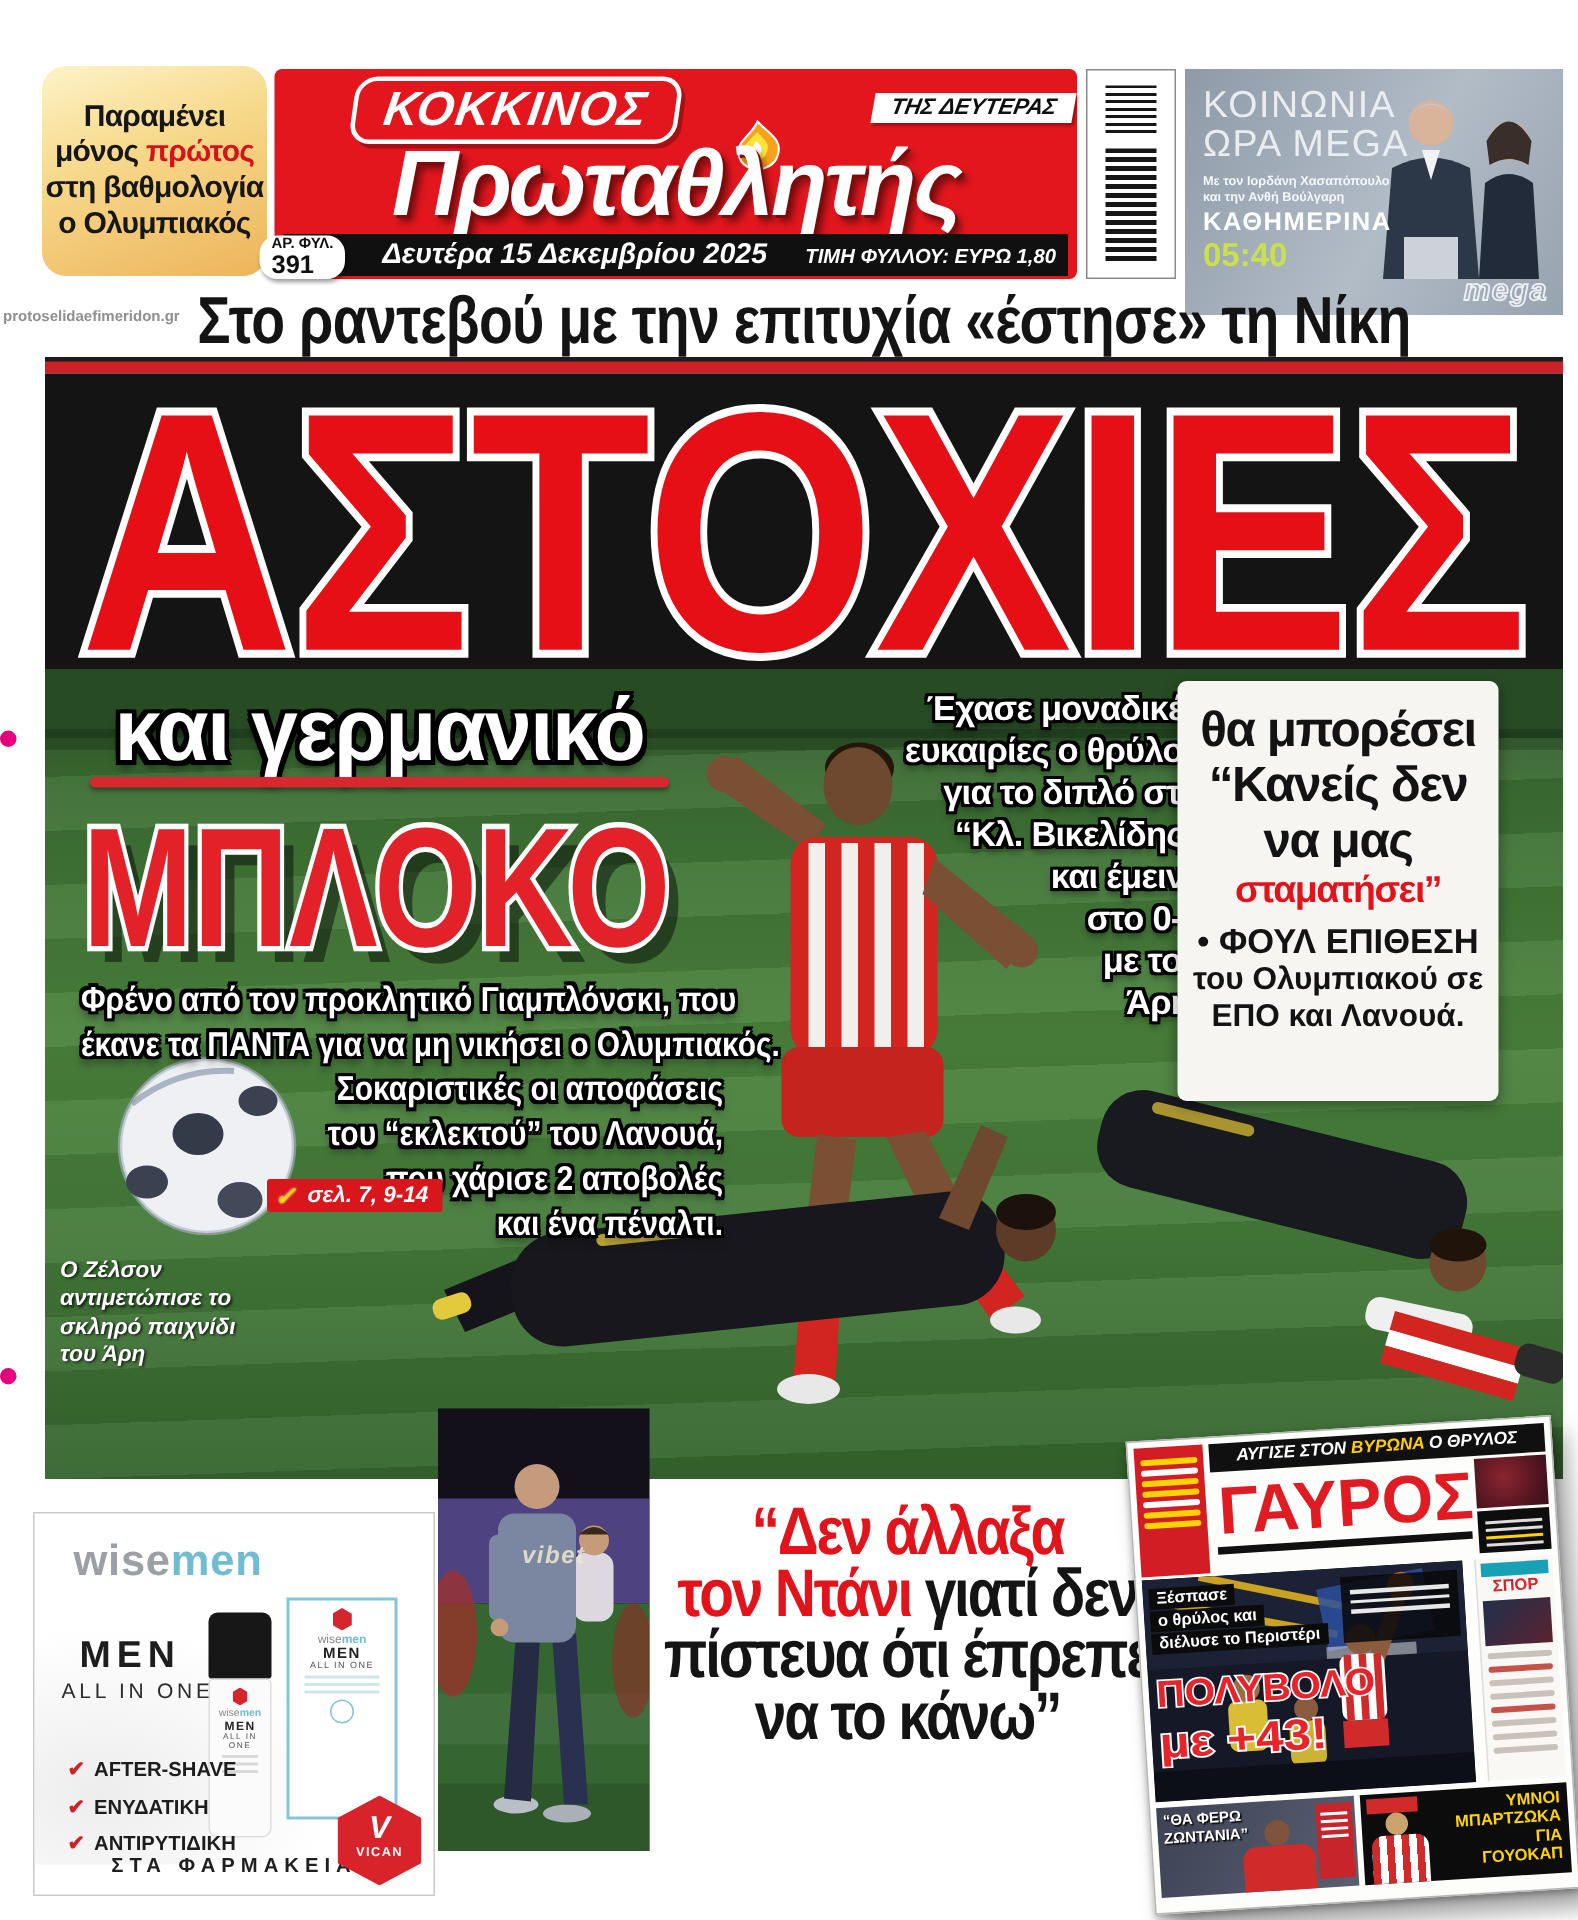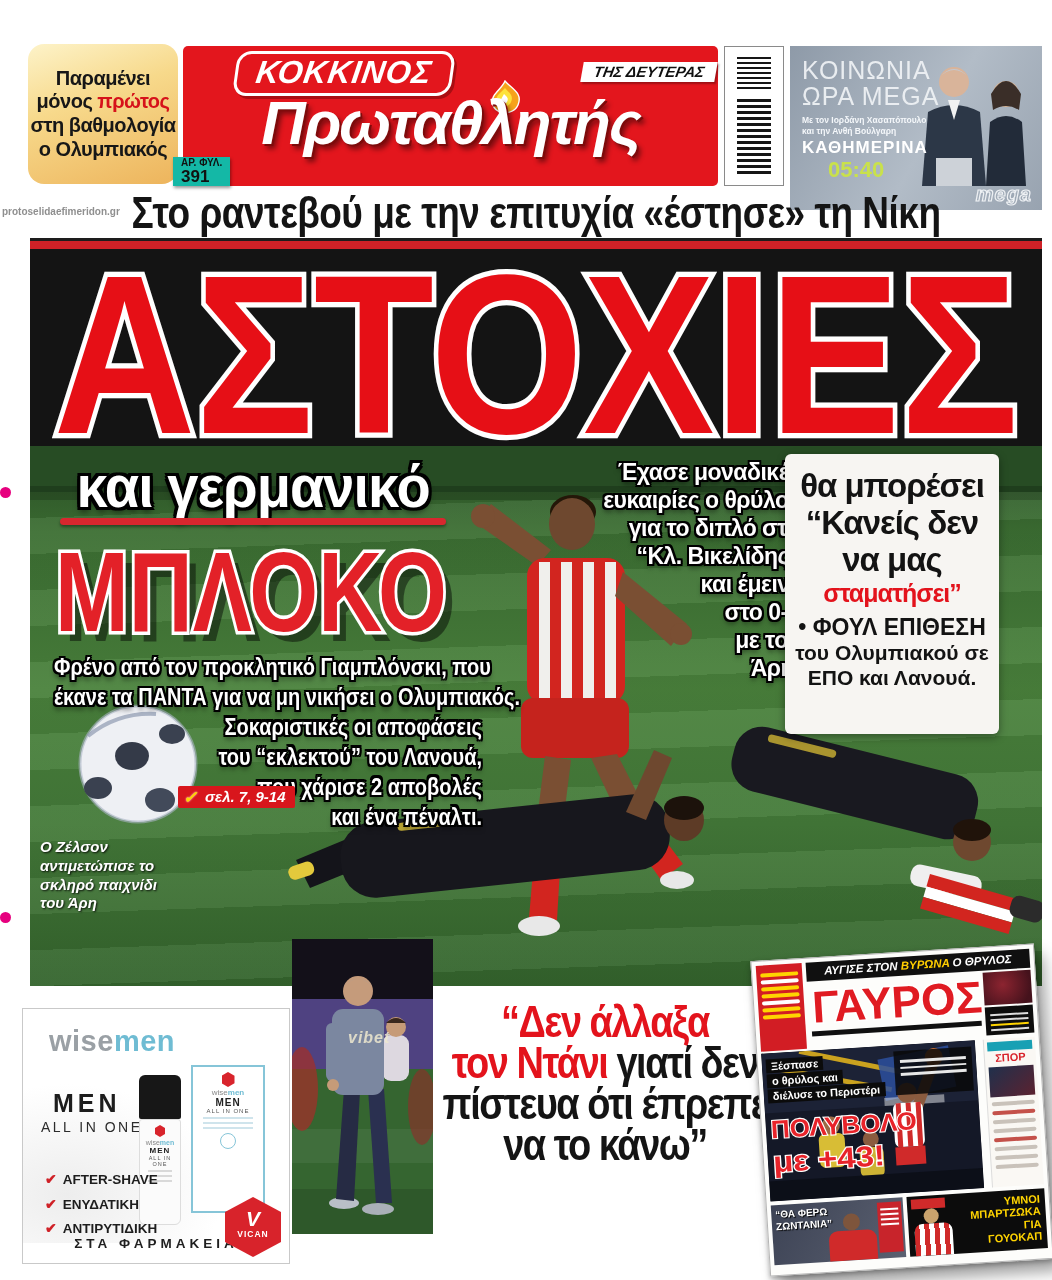--- a/index.html
+++ b/index.html
@@ -26,35 +26,35 @@
   .edition-tab{top:16px;right:2px;background:#fff;color:#101010;font-style:italic;font-weight:800;
     font-size:15px;padding:1px 12px 2px;transform:skewX(-10deg);box-shadow:2px 2px 2px rgba(0,0,0,.3);}
   .paper-title{bottom:28px;left:0;width:100%;text-align:center;font-size:62px;font-weight:800;
     font-style:italic;color:#fff;letter-spacing:-2px;white-space:nowrap;
     text-shadow:2px 2px 0 #7e0b0b,4px 5px 5px rgba(0,0,0,.45);}
   .flame{top:34px;left:300px;}
   .date-strip{bottom:2px;left:6px;width:523px;height:28px;background:#101010;display:flex;
     align-items:center;justify-content:space-between;}
   .date-strip .dt{margin-left:66px;color:#fff;font-weight:800;font-style:italic;font-size:19px;}
   .date-strip .pr{margin-right:8px;color:#fff;font-weight:800;font-style:italic;font-size:13.5px;}
-  .issue-tab{bottom:0;left:-10px;background:#14b8a6;border-radius:0;padding:1px 8px;z-index:2;
+  .issue-tab{bottom:0;left:-10px;background:#ffffff;border-radius:12px;padding:1px 8px;z-index:2;
     box-shadow:1px 2px 3px rgba(0,0,0,.4);color:#111;line-height:1.0;}
   .issue-tab .lab{font-size:10px;font-weight:800;}
   .issue-tab .num{font-size:17px;font-weight:800;}
   .barcode-box{left:724px;top:46px;width:60px;height:140px;border:1px solid #8a8a8a;background:#fff;
     box-sizing:border-box;display:flex;flex-direction:column;gap:10px;padding:10px 12px;}
   .bars-short{height:32px;background:repeating-linear-gradient(180deg,#161616 0 2px,#fff 2px 5px);}
   .bars-long{flex:1;background:repeating-linear-gradient(180deg,#161616 0 3px,#fff 3px 6px);}
   .tv-ad{left:790px;top:46px;width:252px;height:164px;overflow:hidden;color:#fff;
     background:linear-gradient(120deg,#8e9aa8 0%,#b2bcc7 55%,#98a3b0 100%);}
   .tv-title{left:12px;top:12px;font-size:25px;line-height:1.02;color:#eef1f4;opacity:.95;
     letter-spacing:1px;font-weight:400;}
   .tv-sub{left:12px;top:69px;font-size:8.5px;line-height:1.35;font-weight:700;color:#f4f7fa;}
   .tv-daily{left:12px;top:92px;font-size:17px;font-weight:800;letter-spacing:1px;}
-  .tv-time{left:12px;top:111px;font-size:22px;font-weight:800;color:#c9e14b;margin-left:26px;}
+  .tv-time{left:12px;top:111px;font-size:22px;font-weight:800;color:#c9e14b;}
   .tv-brand{right:10px;bottom:4px;font-size:20px;font-weight:800;font-style:italic;
     color:transparent;-webkit-text-stroke:1.2px #eef1f4;letter-spacing:1px;}
 
   
   .watermark{left:2px;top:206px;font-size:10px;font-weight:700;color:#8f8f8f;z-index:5;}
   .banner{left:30px;top:193px;width:1012px;text-align:center;}
   .banner span{display:inline-block;font-size:37px;font-weight:800;letter-spacing:-0.5px;
     color:#141414;transform:scaleY(1.2);}
   .red-bar{left:30px;top:238px;width:1012px;height:11px;background:#ce2127;border-top:3px solid #1d1d1d;box-sizing:border-box;}
 
@@ -209,20 +209,24 @@
     <div class="abs kokkinos">ΚΟΚΚΙΝΟΣ</div>
     <div class="abs edition-tab">ΤΗΣ ΔΕΥΤΕΡΑΣ</div>
     <div class="abs flame">
       <svg width="44" height="36" viewBox="0 0 44 36">
         <path d="M22 1 C29 9 40 13 35 25 C32 32 22 35 15 31 C8 27 8 18 13 13 C16 9 20 6 22 1 Z" fill="#f6a21b" stroke="#fff" stroke-width="1.4"></path>
         <path d="M22 8 C26 13 31 15 28 22 C26 27 20 28 16 25 C12 22 13 17 16 14 Z" fill="#fde23a"></path>
         <path d="M21 14 C24 17 26 18 24 22 C22 25 18 25 16 23 Z" fill="#fff"></path>
       </svg>
     </div>
     <div class="abs paper-title">Πρωταθλητής</div>
+    <div class="abs date-strip">
+      <span class="dt">Δευτέρα 15 Δεκεμβρίου 2025</span>
+      <span class="pr">ΤΙΜΗ ΦΥΛΛΟΥ: ΕΥΡΩ 1,80</span>
+    </div>
     <div class="abs issue-tab">
       <div class="lab">ΑΡ. ΦΥΛ.</div>
       <div class="num">391</div>
     </div>
   </div>
 
   <div class="abs barcode-box">
     <div class="bars-short"></div>
     <div class="bars-long"></div>
   </div>

